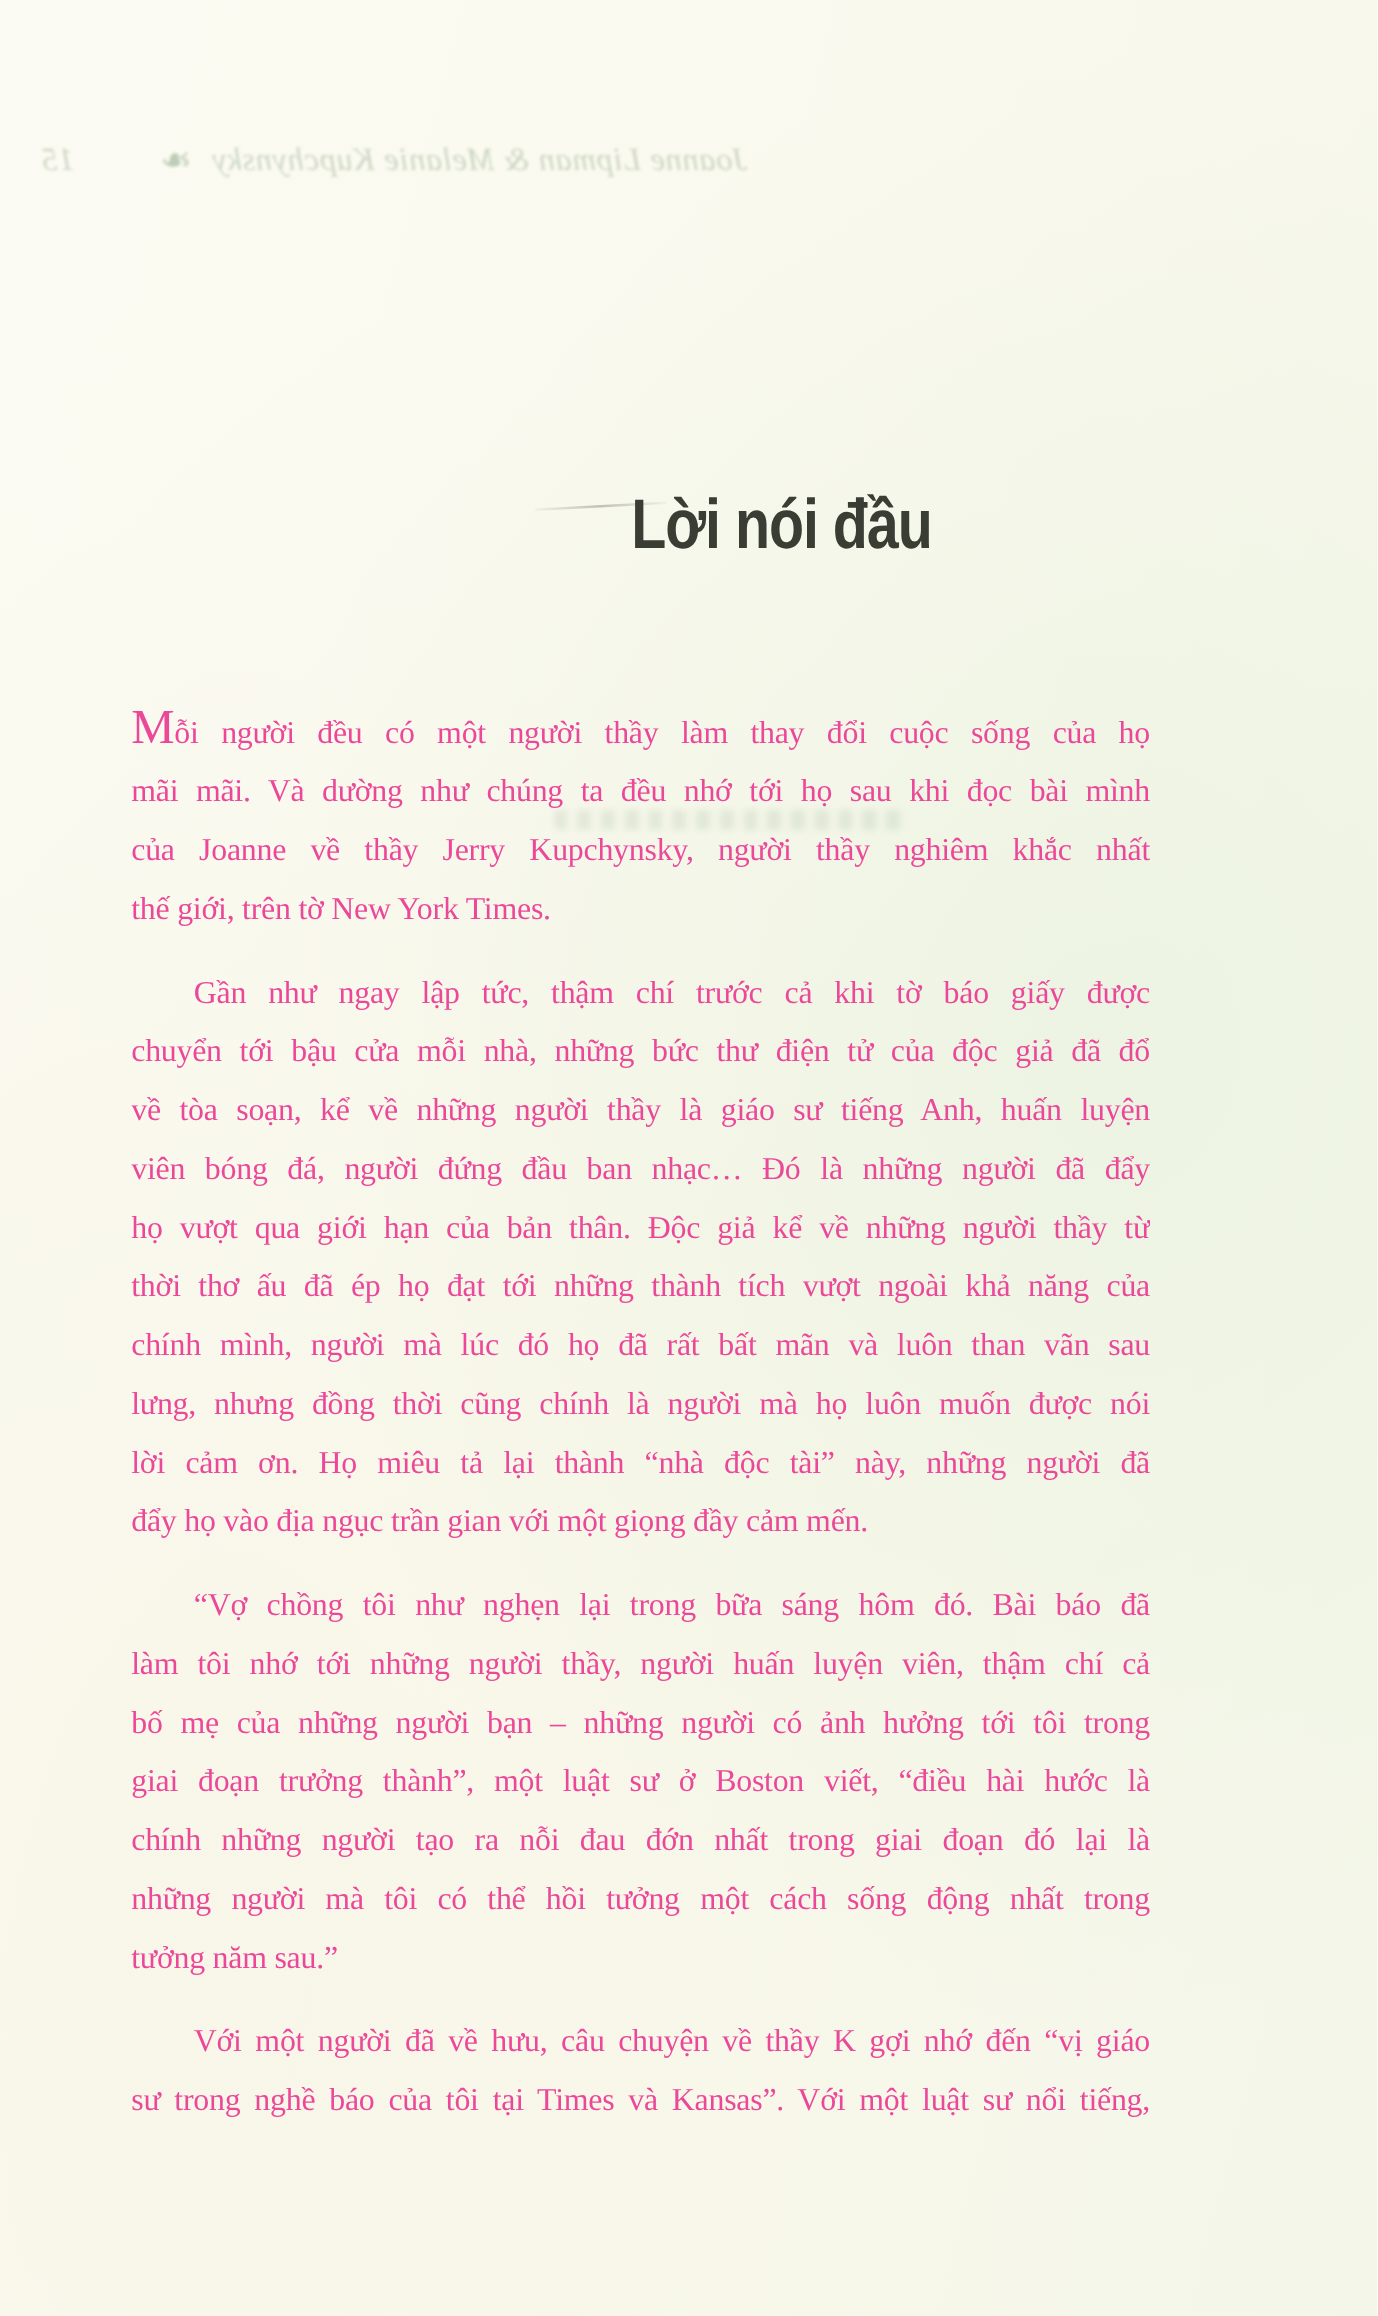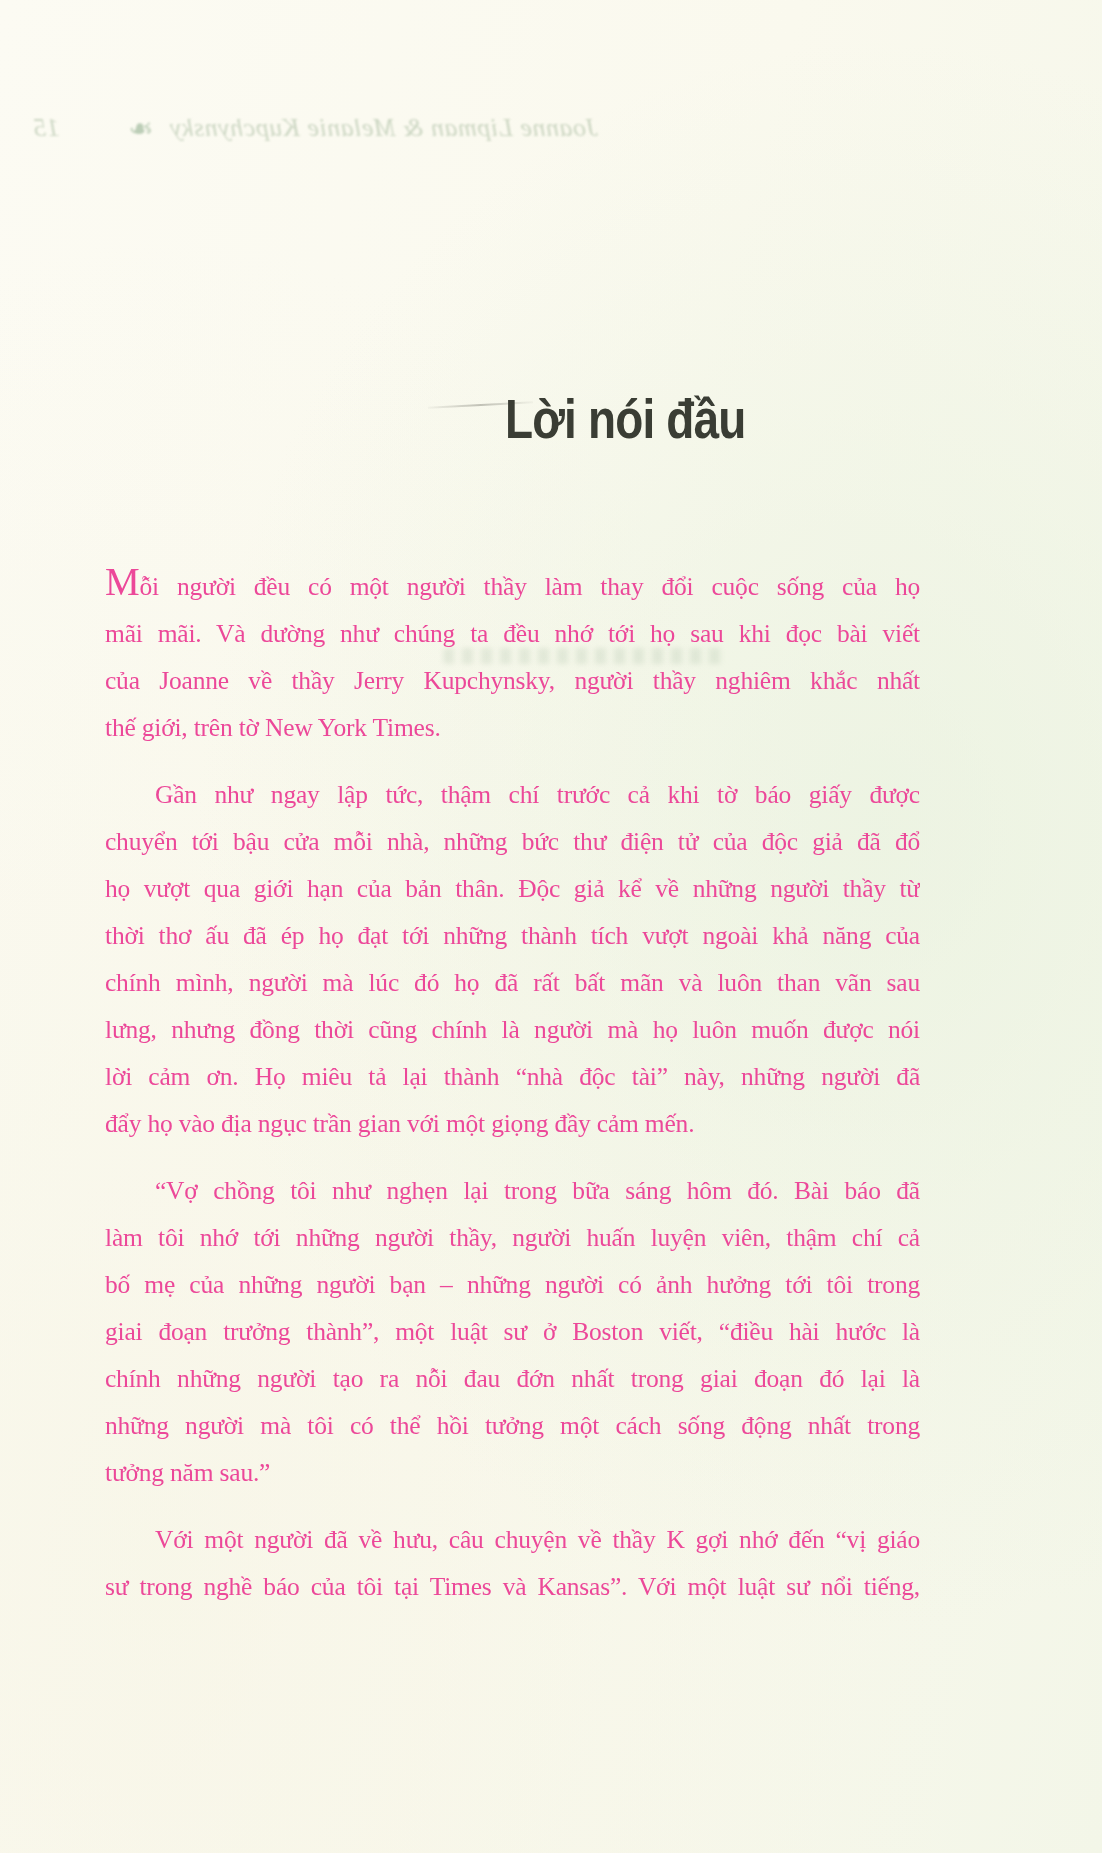--- a/index.html
+++ b/index.html
@@ -108,27 +108,29 @@
 
   <div class="scratch"></div>
 
   <h1 class="page-title" style="margin:0; font-size:56px;">Lời nói đầu</h1>
 
   <div class="showthrough-smudge"></div>
 
   <div class="body-text">
       <div class="para">
         <div class="line"><span class="seg-initial">M</span><span>ỗi người đều có một người thầy làm thay đổi cuộc sống của họ</span></div>
-        <div class="line"><span>mãi mãi. Và dường như chúng ta đều nhớ tới họ sau khi đọc bài viết</span></div>
+        <div class="line"><span>mãi mãi. Và dường như chúng ta đều nhớ tới họ sau khi đọc bài mình</span></div>
         <div class="line"><span>của Joanne về thầy Jerry Kupchynsky, người thầy nghiêm khắc nhất</span></div>
         <div class="line noj"><span>thế giới, trên tờ </span><span class="seg-italic">New York Times.</span></div>
       </div>
       <div class="para">
         <div class="line indent"><span>Gần như ngay lập tức, thậm chí trước cả khi tờ báo giấy được</span></div>
         <div class="line"><span>chuyển tới bậu cửa mỗi nhà, những bức thư điện tử của độc giả đã đổ</span></div>
+        <div class="line"><span>về tòa soạn, kể về những người thầy là giáo sư tiếng Anh, huấn luyện</span></div>
+        <div class="line"><span>viên bóng đá, người đứng đầu ban nhạc… Đó là những người đã đẩy</span></div>
         <div class="line"><span>họ vượt qua giới hạn của bản thân. Độc giả kể về những người thầy từ</span></div>
         <div class="line"><span>thời thơ ấu đã ép họ đạt tới những thành tích vượt ngoài khả năng của</span></div>
         <div class="line"><span>chính mình, người mà lúc đó họ đã rất bất mãn và luôn than vãn sau</span></div>
         <div class="line"><span>lưng, nhưng đồng thời cũng chính là người mà họ luôn muốn được nói</span></div>
         <div class="line"><span>lời cảm ơn. Họ miêu tả lại thành “nhà độc tài” này, những người đã</span></div>
         <div class="line noj"><span>đẩy họ vào địa ngục trần gian với một giọng đầy cảm mến.</span></div>
       </div>
       <div class="para">
         <div class="line indent"><span>“Vợ chồng tôi như nghẹn lại trong bữa sáng hôm đó. Bài báo đã</span></div>
         <div class="line"><span>làm tôi nhớ tới những người thầy, người huấn luyện viên, thậm chí cả</span></div>

